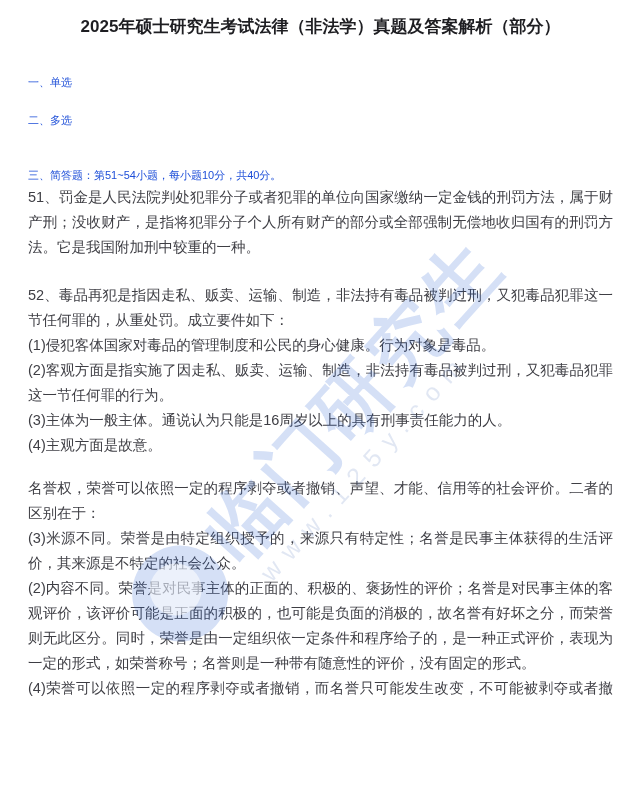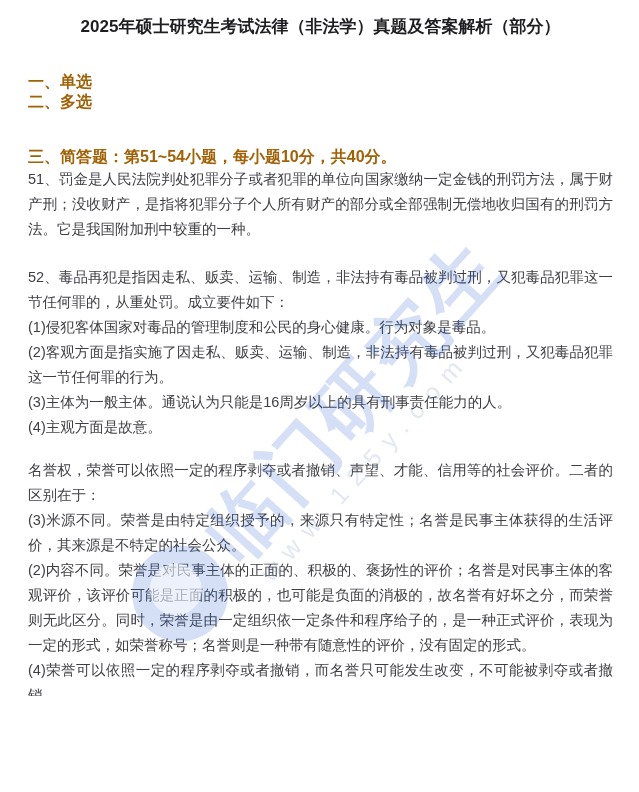--- a/index.html
+++ b/index.html
@@ -23,27 +23,27 @@
   }
   .doc-title {
     padding-top: 15px;
     font-size: 17px;
     line-height: 23px;
     font-weight: bold;
     color: #1e1e22;
     text-align: center;
   }
   .sec {
-    font-size: 16px;
+    font-size: 11px;
     line-height: 20px;
-    font-weight: bold;
-    color: #a16207;
+    font-weight: normal;
+    color: #1d4ed8;
   }
   .sec-1 { margin-top: 34px; }
-  .sec-2 { }
+  .sec-2 { margin-top: 18px; }
   .sec-3 { margin-top: 35px; }
   .q { color: #3e3e44; }
   .q p {
     margin: 0;
     font-size: 14.5px;
     line-height: 25px;
     text-align: justify;
   }
   .q51 { }
   .q52 { margin-top: 23px; }

